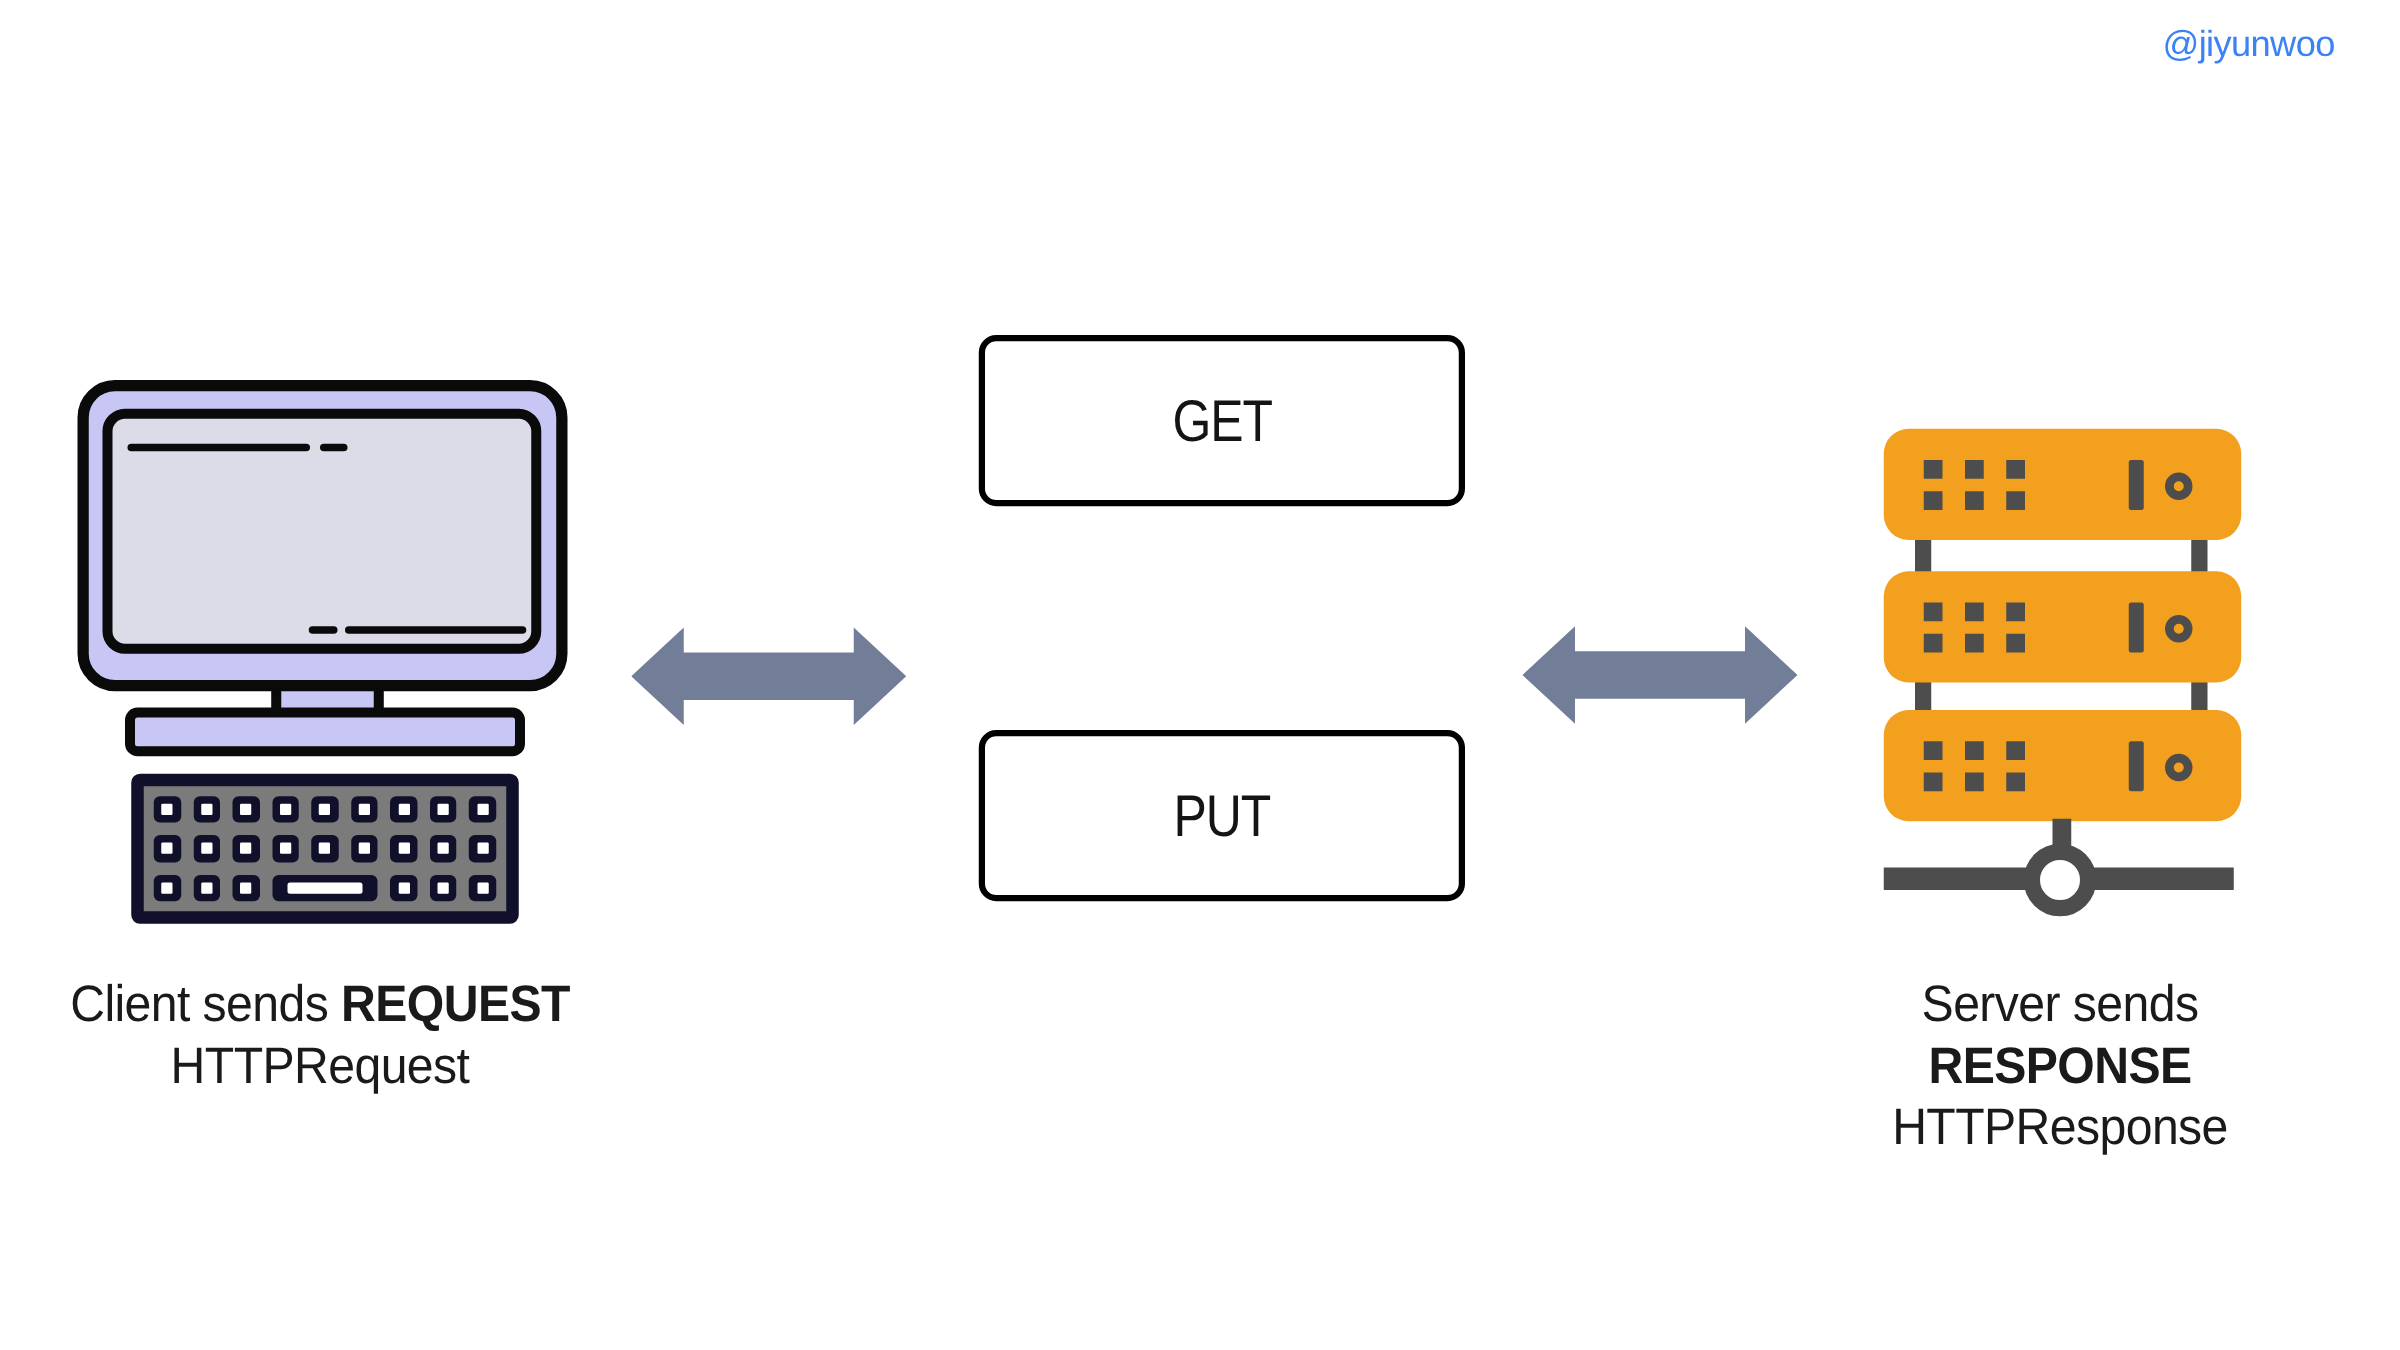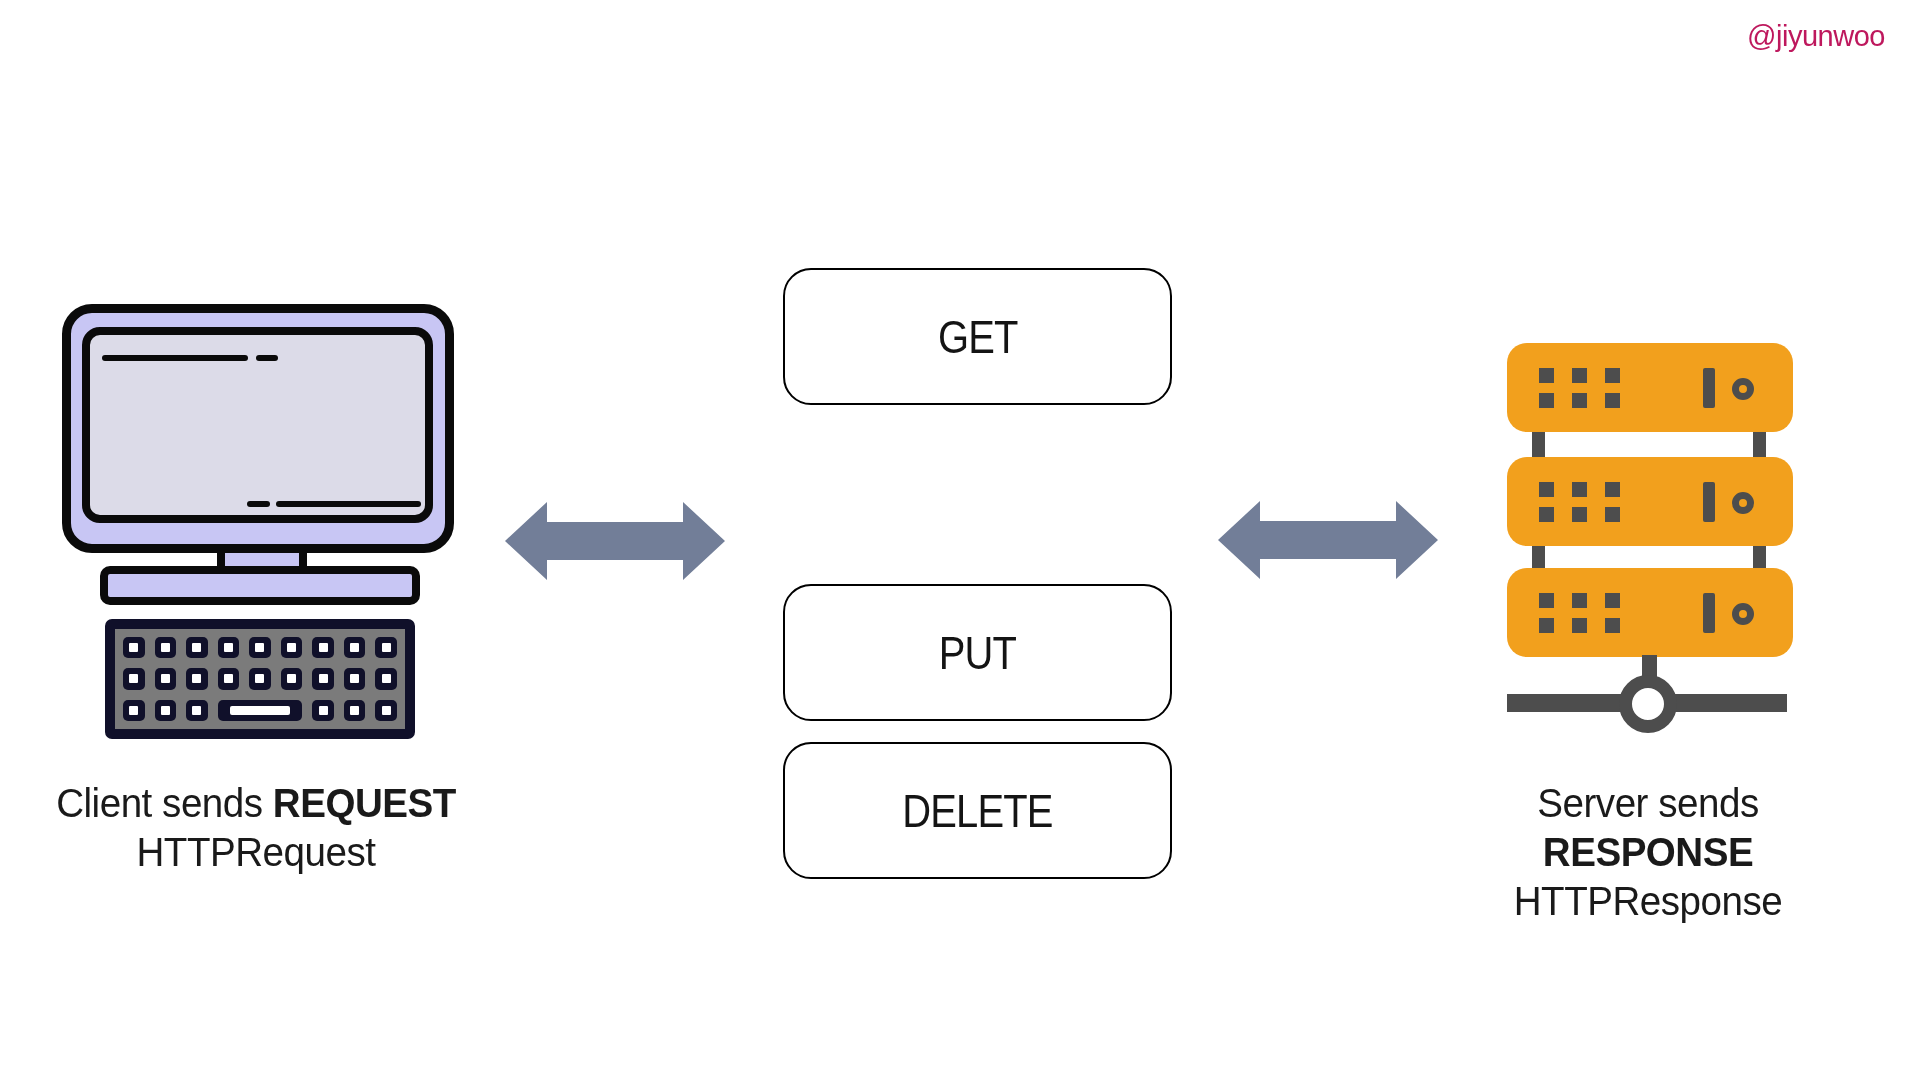--- a/index.html
+++ b/index.html
@@ -1,21 +1,21 @@
 <!DOCTYPE html>
 <html><head>
 <meta charset="utf-8">
 <style>
   html,body{margin:0;padding:0;background:#fff;}
   .canvas{position:relative;width:1920px;height:1080px;background:#ffffff;overflow:hidden;
           font-family:"Liberation Sans","DejaVu Sans",sans-serif;color:#1a1a1a;}
 
   
-  .watermark{position:absolute;left:1730px;top:20px;width:172px;text-align:center;
-             font-size:29px;letter-spacing:-0.5px;color:#be185d;}
+  .watermark{position:absolute;left:1730px;top:20px;width:172px;text-align:left;
+             font-size:29px;letter-spacing:-0.5px;color:#3b82f6;}
 
   
   .monitor{position:absolute;left:62px;top:304px;width:392px;height:249px;box-sizing:border-box;
            background:#c8c6f4;border:9px solid #0a0a0a;border-radius:30px;}
   .screen{position:absolute;left:11px;top:14px;width:351px;height:196px;box-sizing:border-box;
           background:#dcdbe8;border:8px solid #0a0a0a;border-radius:18px;}
   .sline{position:absolute;height:6px;background:#0a0a0a;border-radius:3px;}
   .sl1{left:12px;top:20px;width:146px;}
   .sl2{left:166px;top:20px;width:22px;}
   .sl3{left:157px;top:166px;width:23px;}
@@ -35,21 +35,21 @@
 
   
   .caption{position:absolute;width:460px;text-align:center;font-size:41px;line-height:49px;
            letter-spacing:-0.5px;transform:scaleX(0.94);transform-origin:center top;}
   .caption .b{font-weight:700;}
   .client-caption{left:26px;top:779px;}
   .server-caption{left:1418px;top:779px;}
 
   
   .method-box{position:absolute;left:783px;width:389px;height:137px;box-sizing:border-box;
-              background:#ffffff;border:2px solid #000000;border-radius:28px;
+              background:#ffffff;border:5px solid #000000;border-radius:14px;
               display:flex;align-items:center;justify-content:center;}
   .method-box .mlabel{font-size:47px;font-weight:500;letter-spacing:-1px;color:#141414;
                       transform:scaleX(0.85);transform-origin:center center;display:inline-block;}
   .mb1{top:268px;} .mb2{top:426px;} .mb3{top:584px;} .mb4{top:742px;}
 
   
   .arrow{position:absolute;}
   .arrow polygon{fill:#727e98;}
   .arrow-left{left:505px;top:501px;}
   .arrow-right{left:1218px;top:500px;}
@@ -126,23 +126,20 @@
   <svg class="arrow arrow-left" width="220" height="80" viewBox="0 0 220 80">
     <polygon points="0,40 42,1 42,21 178,21 178,1 220,40 178,79 178,59 42,59 42,79"></polygon>
   </svg>
 
   <div class="method-box mb1">
     <span class="mlabel">GET</span>
   </div>
   <div class="method-box mb3">
     <span class="mlabel">PUT</span>
   </div>
-  <div class="method-box mb4">
-    <span class="mlabel">DELETE</span>
-  </div>
 
   <svg class="arrow arrow-right" width="220" height="80" viewBox="0 0 220 80">
     <polygon points="0,40 42,1 42,21 178,21 178,1 220,40 178,79 178,59 42,59 42,79"></polygon>
   </svg>
 
   <div class="server">
     <div class="rail rail-left"></div>
     <div class="rail rail-right"></div>
 
     <div class="server-unit su1">

